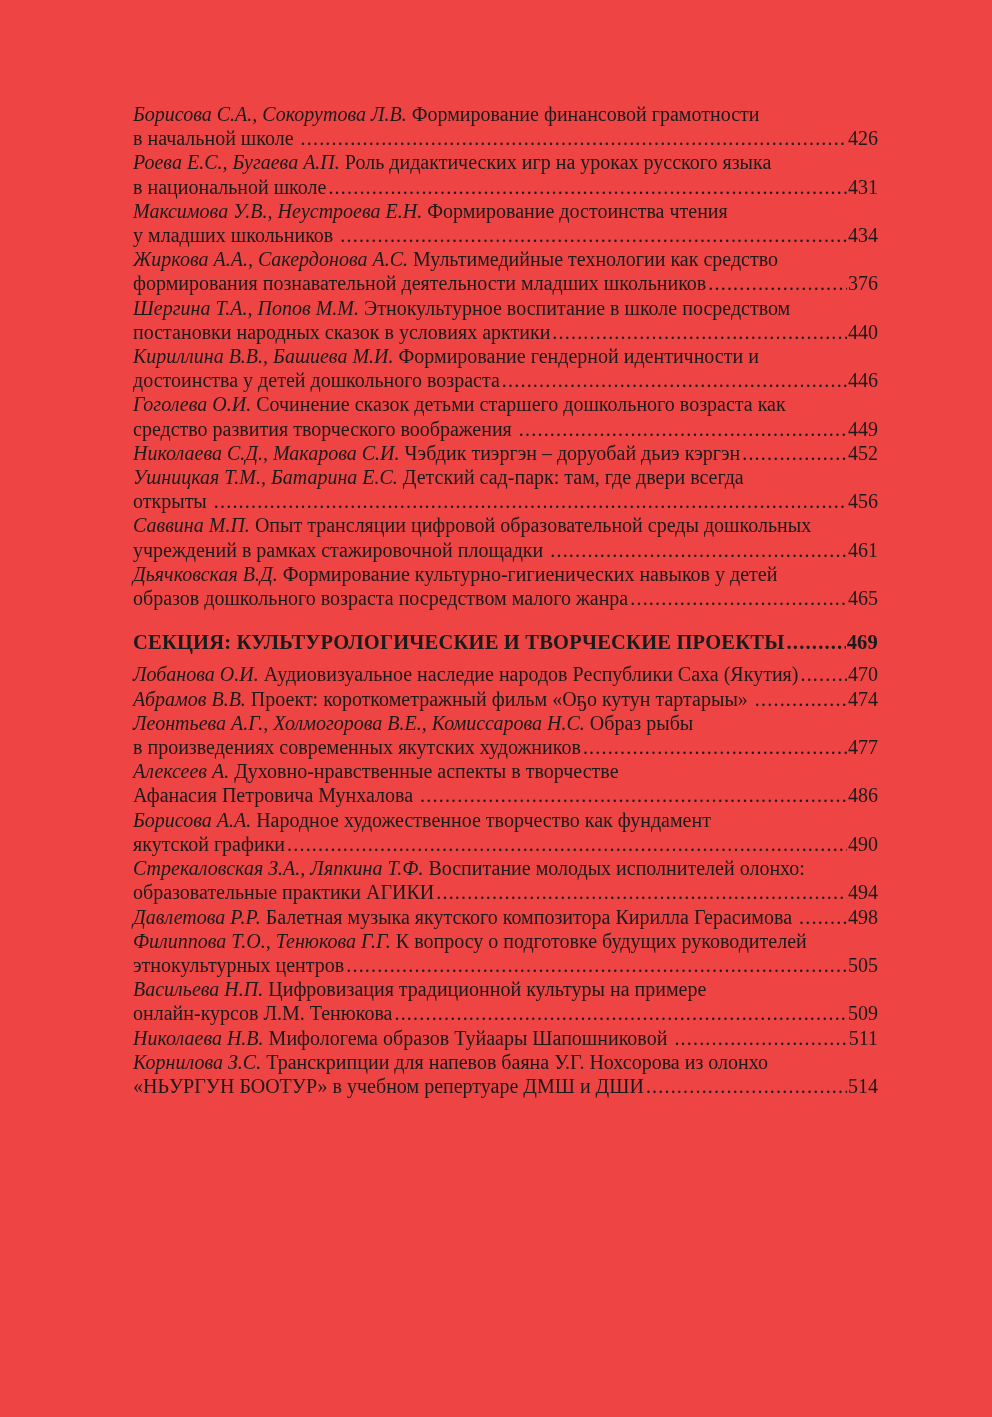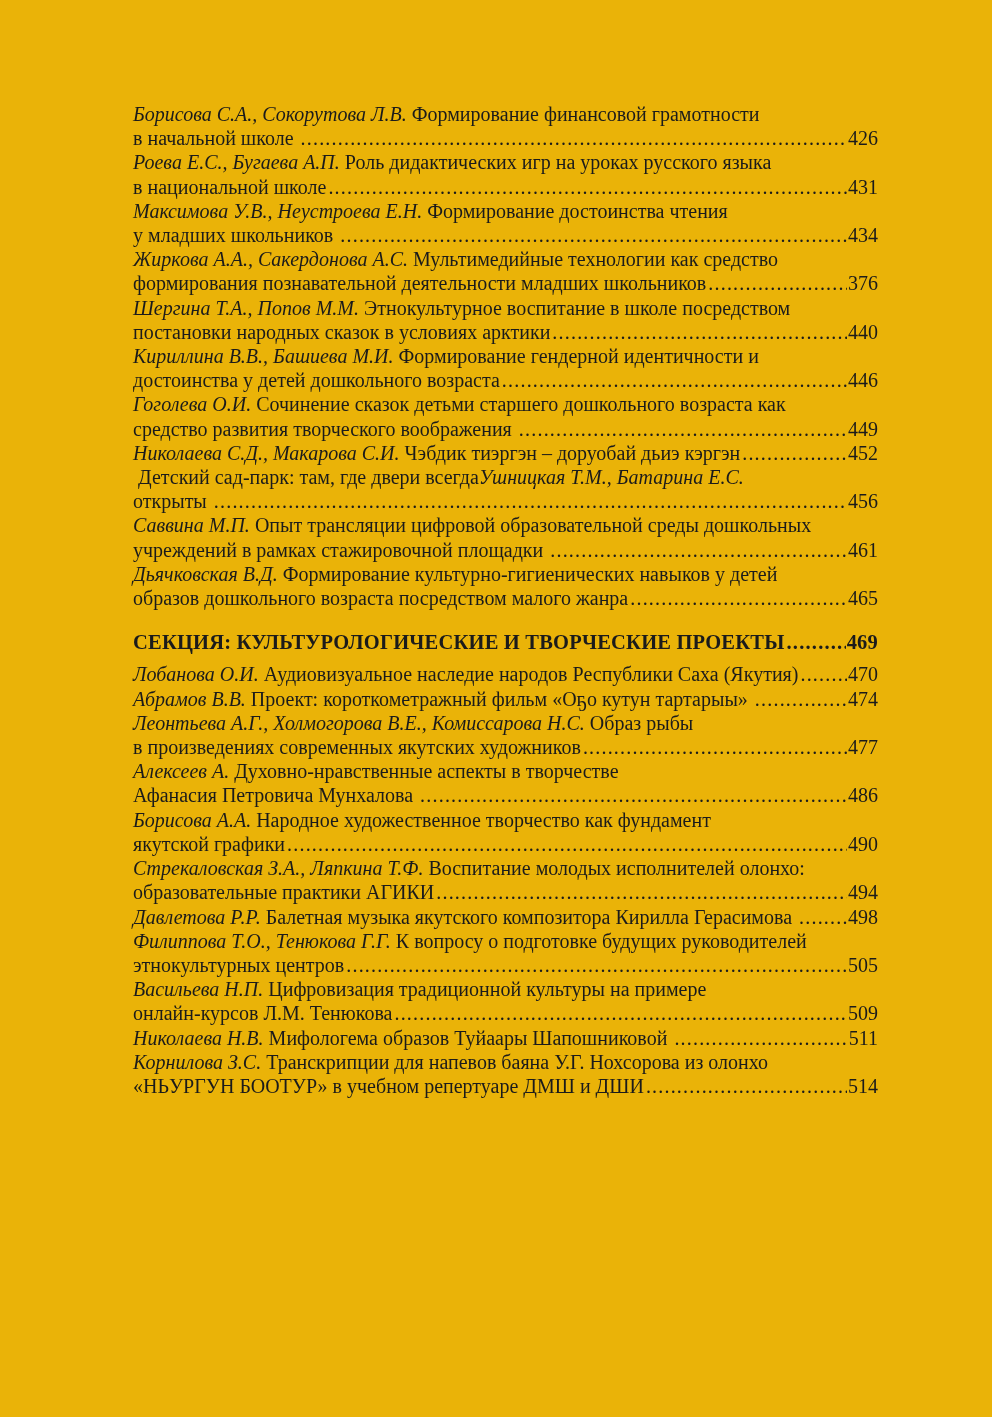--- a/index.html
+++ b/index.html
@@ -8,21 +8,21 @@
     width: 992px;
     height: 1417px;
     background: #ffffff;
     font-family: "Liberation Serif", "DejaVu Serif", serif;
     color: #1b1b1b;
   }
   .sheet {
     width: 992px;
     height: 1417px;
     padding: 102px 114px 0 133px;
-    background: #eab308;
+    background: #ef4444;
     overflow: hidden;
   }
   .toc-list { width: 745px; }
   .entry { margin: 0; }
   .line {
     display: flex;
     align-items: baseline;
     font-size: 20px;
     line-height: 24.2px;
   }
@@ -129,22 +129,22 @@
       <div class="entry">
         <div class="line">
           <span class="seg seg-authors">Николаева С.Д., Макарова С.И.</span>
           <span class="seg seg-title"> Чэбдик тиэргэн – доруобай дьиэ кэргэн</span>
           <span class="dots"></span>
           <span class="pagenum">452</span>
         </div>
       </div>
       <div class="entry">
         <div class="line">
+          <span class="seg seg-authors">Ушницкая Т.М., Батарина Е.С.</span>
           <span class="seg seg-title"> Детский сад-парк: там, где двери всегда</span>
-          <span class="seg seg-authors">Ушницкая Т.М., Батарина Е.С.</span>
         </div>
         <div class="line">
           <span class="seg seg-title">открыты </span>
           <span class="dots"></span>
           <span class="pagenum">456</span>
         </div>
       </div>
       <div class="entry">
         <div class="line">
           <span class="seg seg-authors">Саввина М.П.</span>

